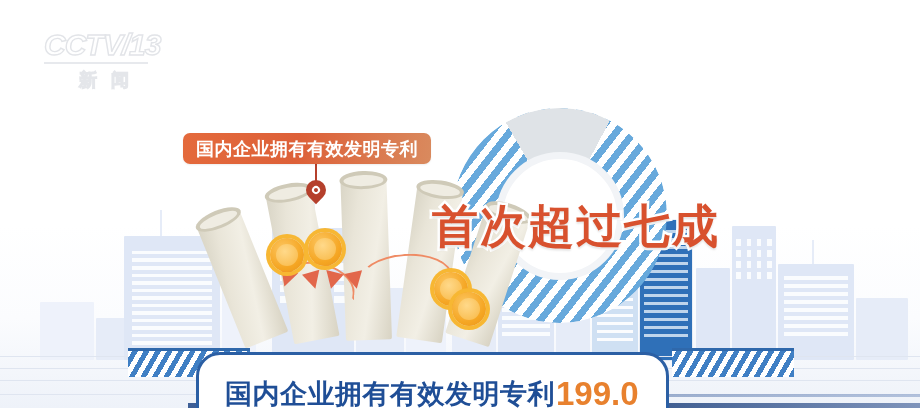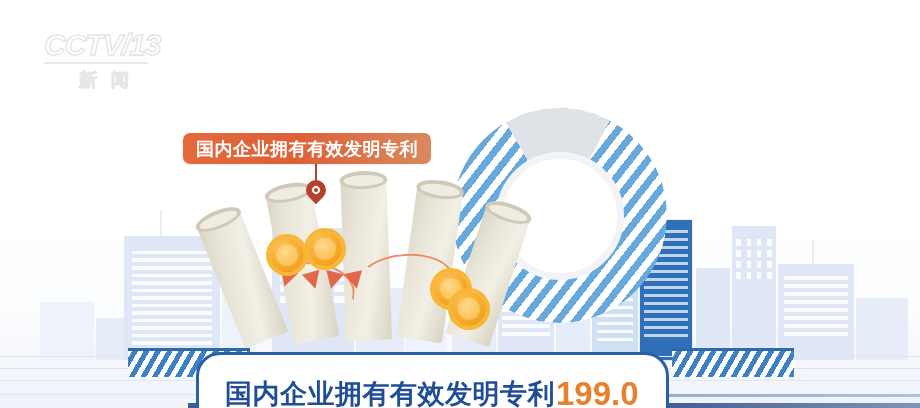--- a/index.html
+++ b/index.html
@@ -529,20 +529,21 @@
     <div class="medal" style="left:32px;  top:88px;"></div>
     <div class="medal" style="left:70px;  top:82px;"></div>
     <div class="medal" style="left:196px; top:122px;"></div>
     <div class="medal" style="left:214px; top:142px;"></div>
   </div>
 
   <div class="pin-stem"></div>
   <div class="pin"></div>
   <div class="callout">国内企业拥有有效发明专利</div>
 
+  <div class="headline">首次超过七成</div>
 
   <div class="base-lines">
     <i style="top:6px;"></i>
       <i style="top:18px;"></i>
       <i style="top:30px;"></i>
       <i style="top:44px;"></i>
   </div>
   <div class="stripe-bar stripe-left"></div>
   <div class="stripe-bar stripe-right"></div>
 

